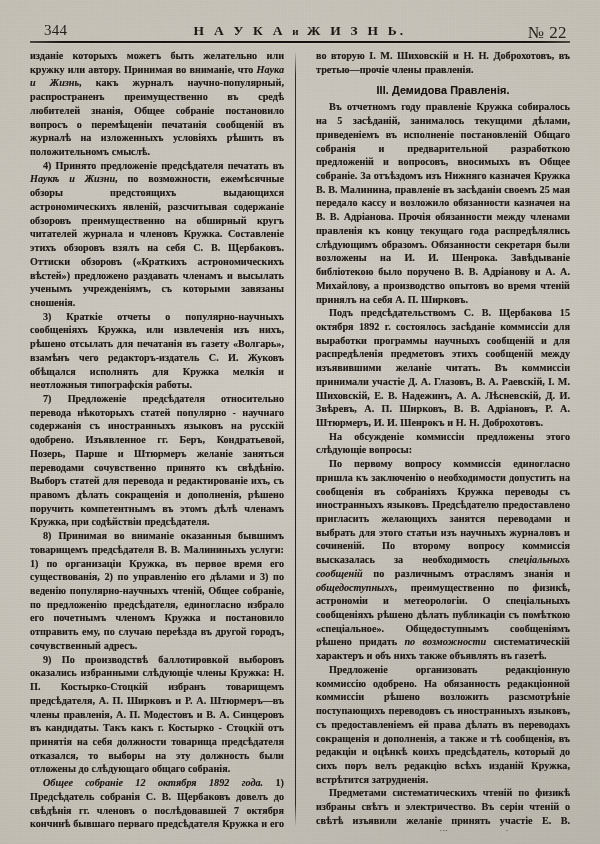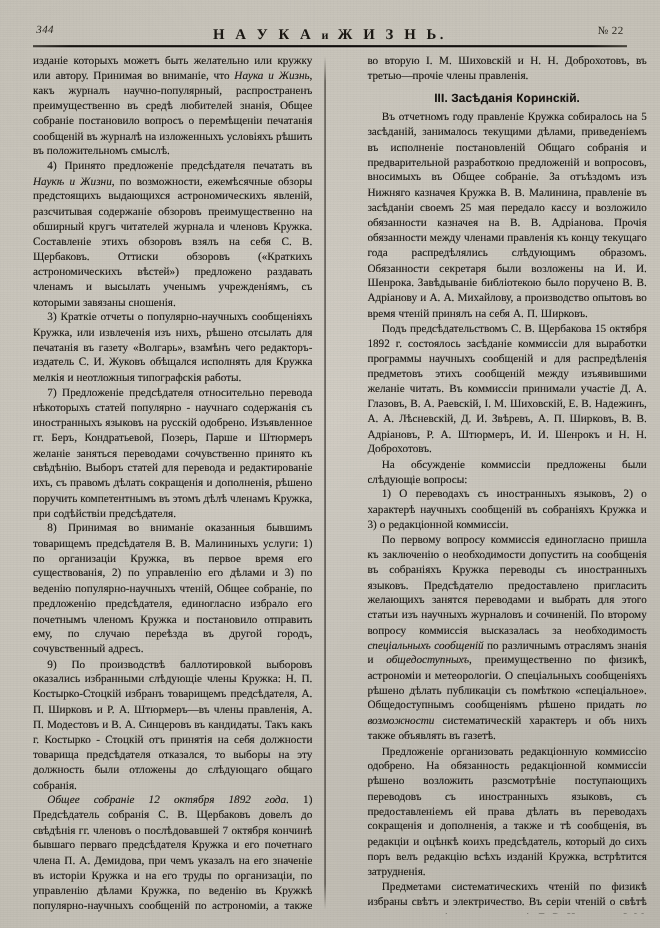--- a/index.html
+++ b/index.html
@@ -49,24 +49,23 @@
   .runhead {
     position: absolute;
     left: 33px;
     top: 22px;
     width: 534px;
     height: 17px;
     color: #201d18;
   }
   .runhead .folio {
     position: absolute;
-    left: 0;
+    left: 11px;
     top: 0;
-    font-style: italic;
-    font-size: 10px;
+    font-size: 15px;
     letter-spacing: .3px;
     color: #26231d;
   }
   .runhead .journal {
     position: absolute;
     left: 0;
     right: 0;
     top: 1px;
     text-align: center;
     font-size: 13.5px;
@@ -76,21 +75,21 @@
   }
   .runhead .journal .conj {
     font-weight: bold;
     letter-spacing: 2px;
     font-size: 11px;
   }
   .runhead .issue {
     position: absolute;
     right: 0;
     top: 1px;
-    font-size: 10px;
+    font-size: 17px;
     letter-spacing: .4px;
     color: #26231d;
   }
 
   .head-rule {
     position: absolute;
     left: 30px;
     top: 41px;
     width: 540px;
     height: 2px;
@@ -107,21 +106,21 @@
     height: 782px;
   }
   .col {
     position: absolute;
     top: 0;
     width: 254px;
     height: 782px;
     overflow: hidden;
   }
   .col-left  { left: 0; }
-  .col-right { left: 304px; }
+  .col-right { left: 286px; }
 
   .col-rule {
     position: absolute;
     left: 265px;
     top: 2px;
     width: 1px;
     height: 776px;
     background: linear-gradient(180deg, rgba(30,27,23,0) 0%, #322e28 3%, #262320 50%, #322e28 97%, rgba(30,27,23,0) 100%);
   }
 
@@ -148,20 +147,21 @@
     font-weight: bold;
     line-height: 14px;
     color: #1a1713;
     font-family: "Liberation Sans", "DejaVu Sans", sans-serif;
     letter-spacing: .1px;
   }
 
   
   .col p.para, .col h2.section {
     text-shadow: 0 0 .6px rgba(31,28,24,0.42);
+    font-weight: bold;
   }
 </style>
 </head>
 <body>
 
 <div class="scan">
   <div class="page-inner">
 
     <div class="runhead">
       <span class="folio">344</span>
@@ -182,25 +182,24 @@
           <p class="para cont"><span>изданіе которыхъ можетъ быть желательно или кружку или автору. Принимая во вниманіе, что </span><span style="font-style: italic;">Наука и Жизнь</span><span>, какъ журналъ научно-популярный, распространенъ преимущественно въ средѣ любителей знанія, Общее собраніе постановило вопросъ о перемѣщеніи печатанія сообщеній въ журналѣ на изложенныхъ условіяхъ рѣшить въ положительномъ смыслѣ.</span></p>
           <p class="para"><span>4) Принято предложеніе предсѣдателя печатать въ </span><span style="font-style: italic;">Наукѣ и Жизни</span><span>, по возможности, ежемѣсячные обзоры предстоящихъ выдающихся астрономическихъ явленій, разсчитывая содержаніе обзоровъ преимущественно на обширный кругъ читателей журнала и членовъ Кружка. Составленіе этихъ обзоровъ взялъ на себя С. В. Щербаковъ. Оттиски обзоровъ («Краткихъ астрономическихъ вѣстей») предложено раздавать членамъ и высылать ученымъ учрежденіямъ, съ которыми завязаны сношенія.</span></p>
           <p class="para"><span>3) Краткіе отчеты о популярно-научныхъ сообщеніяхъ Кружка, или извлеченія изъ нихъ, рѣшено отсылать для печатанія въ газету «Волгарь», взамѣнъ чего редакторъ-издатель С. И. Жуковъ обѣщался исполнять для Кружка мелкія и неотложныя типографскія работы.</span></p>
           <p class="para"><span>7) Предложеніе предсѣдателя относительно перевода нѣкоторыхъ статей популярно - научнаго содержанія съ иностранныхъ языковъ на русскій одобрено. Изъявленное гг. Беръ, Кондратьевой, Позерь, Парше и Штюрмеръ желаніе заняться переводами сочувственно принято къ свѣдѣнію. Выборъ статей для перевода и редактированіе ихъ, съ правомъ дѣлать сокращенія и дополненія, рѣшено поручить компетентнымъ въ этомъ дѣлѣ членамъ Кружка, при содѣйствіи предсѣдателя.</span></p>
           <p class="para"><span>8) Принимая во вниманіе оказанныя бывшимъ товарищемъ предсѣдателя В. В. Малининыхъ услуги: 1) по организаціи Кружка, въ первое время его существованія, 2) по управленію его дѣлами и 3) по веденію популярно-научныхъ чтеній, Общее собраніе, по предложенію предсѣдателя, единогласно избрало его почетнымъ членомъ Кружка и постановило отправить ему, по случаю переѣзда въ другой городъ, сочувственный адресъ.</span></p>
           <p class="para"><span>9) По производствѣ баллотировкой выборовъ оказались избранными слѣдующіе члены Кружка: Н. П. Костырко-Стоцкій избранъ товарищемъ предсѣдателя, А. П. Ширковъ и Р. А. Штюрмеръ—въ члены правленія, А. П. Модестовъ и В. А. Синцеровъ въ кандидаты. Такъ какъ г. Костырко - Стоцкій отъ принятія на себя должности товарища предсѣдателя отказался, то выборы на эту должность были отложены до слѣдующаго общаго собранія.</span></p>
           <p class="para"><span style="font-style: italic;">Общее собраніе 12 октября 1892 года.</span><span> 1) Предсѣдатель собранія С. В. Щербаковъ довелъ до свѣдѣнія гг. членовъ о послѣдовавшей 7 октября кончинѣ бывшаго перваго предсѣдателя Кружка и его почетнаго члена П. А. Демидова, при чемъ указалъ на его значеніе въ исторіи Кружка и на его труды по организаціи, по управленію дѣлами Кружка, по веденію въ Кружкѣ популярно-научныхъ сообщеній по астрономіи, а также на его участіе въ составленіи библіотеки, въ которую онъ сдѣлалъ значительное пожертвованіе книгами. Собраніе, по предложенію предсѣдателя, почтило память усопшаго вставаніемъ и поручило правленію выразить вдовѣ покойнаго О. В. Демидовой сочувствіе отъ имени собранія въ постигшемъ ея горѣ.</span></p>
         </div>
       <div class="col col-right" id="col-right">
           <p class="para cont"><span>во вторую І. М. Шиховскій и Н. Н. Доброхотовъ, въ третью—прочіе члены правленія.</span></p>
-          <h2 class="section">III. Засѣданія Коринскій.</h2>
+          <h2 class="section">III. Демидова Правленія.</h2>
           <p class="para"><span>Въ отчетномъ году правленіе Кружка собиралось на 5 засѣданій, занималось текущими дѣлами, приведеніемъ въ исполненіе постановленій Общаго собранія и предварительной разработкою предложеній и вопросовъ, вносимыхъ въ Общее собраніе. За отъѣздомъ изъ Нижняго казначея Кружка В. В. Малинина, правленіе въ засѣданіи своемъ 25 мая передало кассу и возложило обязанности казначея на В. В. Адріанова. Прочія обязанности между членами правленія къ концу текущаго года распредѣлялись слѣдующимъ образомъ. Обязанности секретаря были возложены на И. И. Шенрока. Завѣдываніе библіотекою было поручено В. В. Адріанову и А. А. Михайлову, а производство опытовъ во время чтеній принялъ на себя А. П. Ширковъ.</span></p>
           <p class="para"><span>Подъ предсѣдательствомъ С. В. Щербакова 15 октября 1892 г. состоялось засѣданіе коммиссіи для выработки программы научныхъ сообщеній и для распредѣленія предметовъ этихъ сообщеній между изъявившими желаніе читать. Въ коммиссіи принимали участіе Д. А. Глазовъ, В. А. Раевскій, І. М. Шиховскій, Е. В. Надежинъ, А. А. Лѣсневскій, Д. И. Звѣревъ, А. П. Ширковъ, В. В. Адріановъ, Р. А. Штюрмеръ, И. И. Шенрокъ и Н. Н. Доброхотовъ.</span></p>
-          <p class="para"><span>На обсужденіе коммиссіи предложены были слѣдующіе вопросы:</span></p>
-          <p class="para"><span>1) О переводахъ съ иностранныхъ языковъ, 2) о характерѣ научныхъ сообщеній въ собраніяхъ Кружка и 3) о редакціонной коммиссіи.</span></p>
+          <p class="para"><span>На обсужденіе коммиссіи предложены этого слѣдующіе вопросы:</span></p>
           <p class="para"><span>По первому вопросу коммиссія единогласно пришла къ заключенію о необходимости допустить на сообщенія въ собраніяхъ Кружка переводы съ иностранныхъ языковъ. Предсѣдателю предоставлено пригласить желающихъ занятся переводами и выбрать для этого статьи изъ научныхъ журналовъ и сочиненій. По второму вопросу коммиссія высказалась за необходимость </span><span style="font-style: italic;">спеціальныхъ сообщеній</span><span> по различнымъ отраслямъ знанія и </span><span style="font-style: italic;">общедоступныхъ</span><span>, преимущественно по физикѣ, астрономіи и метеорологіи. О спеціальныхъ сообщеніяхъ рѣшено дѣлать публикаціи съ помѣткою «спеціальное». Общедоступнымъ сообщеніямъ рѣшено придать </span><span style="font-style: italic;">по возможности</span><span> систематическій характеръ и объ нихъ также объявлять въ газетѣ.</span></p>
           <p class="para"><span>Предложеніе организовать редакціонную коммиссію одобрено. На обязанность редакціонной коммиссіи рѣшено возложить разсмотрѣніе поступающихъ переводовъ съ иностранныхъ языковъ, съ предоставленіемъ ей права дѣлать въ переводахъ сокращенія и дополненія, а также и тѣ сообщенія, въ редакціи и оцѣнкѣ коихъ предсѣдатель, который до сихъ поръ велъ редакцію всѣхъ изданій Кружка, встрѣтится затрудненія.</span></p>
           <p class="para"><span>Предметами систематическихъ чтеній по физикѣ избраны свѣтъ и электричество. Въ серіи чтеній о свѣтѣ изъявили желаніе принять участіе Е. В. Надежинъ, І. М. Шиховскій, С. В. Щербаковъ и Р. А. Штюркеръ; въ чтеніяхъ объ электричествѣ—А. П. Ширковъ, С. В. Щербаковъ (о шаровыхъ молніяхъ), Е. Л. Коринскій (о единицахъ) и В. А. Синцеровъ.</span></p>
         </div>
     </div>
 
   </div>
 </div>
 
 </body></html>

